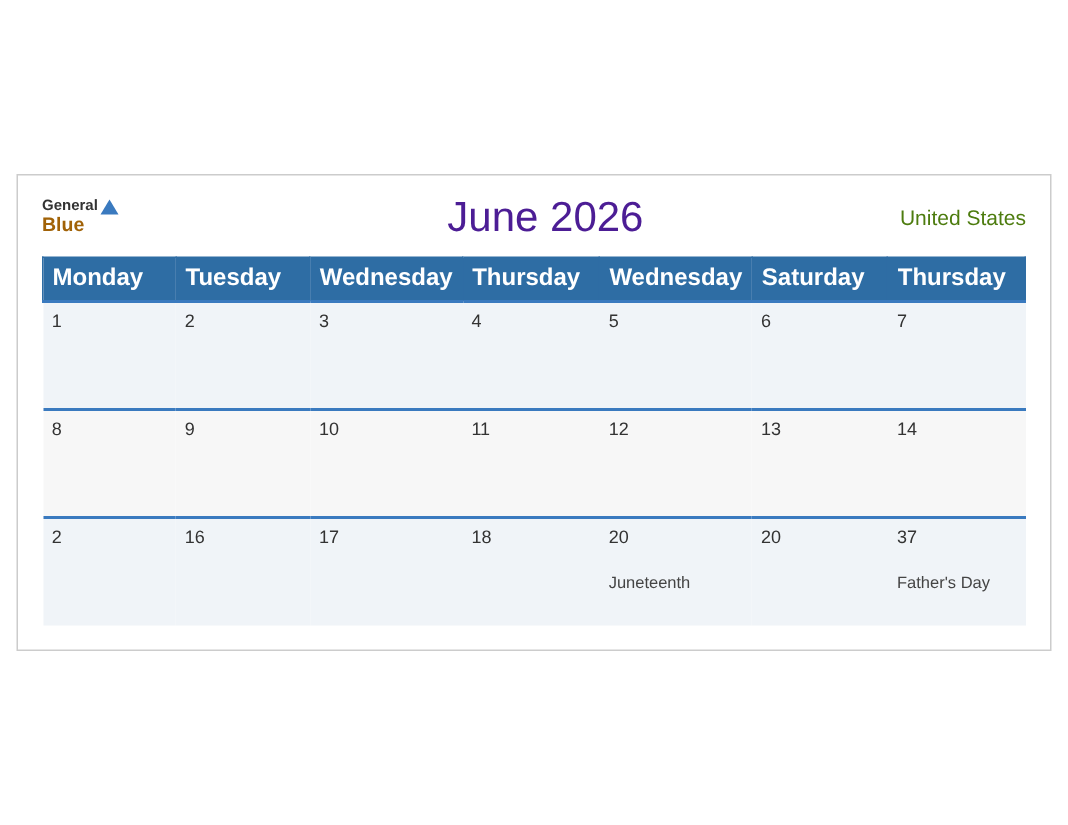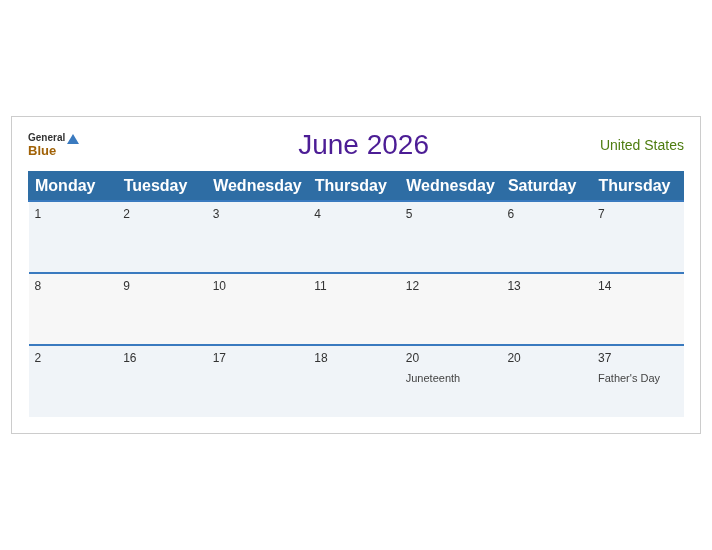--- a/index.html
+++ b/index.html
@@ -93,21 +93,21 @@
     }
     .day-number {
       display: block;
       font-size: 12px;
       color: #333;
     }
     .event-label {
       display: block;
       font-size: 11px;
       color: #444;
-      margin-top: 7px;
+      margin-top: 18px;
     }
     
     .calendar-grid tr:nth-child(odd) td {
       background: #f0f4f8;
     }
     .calendar-grid tr:nth-child(even) td {
       background: #f7f7f7;
     }
   </style>
 </head>

